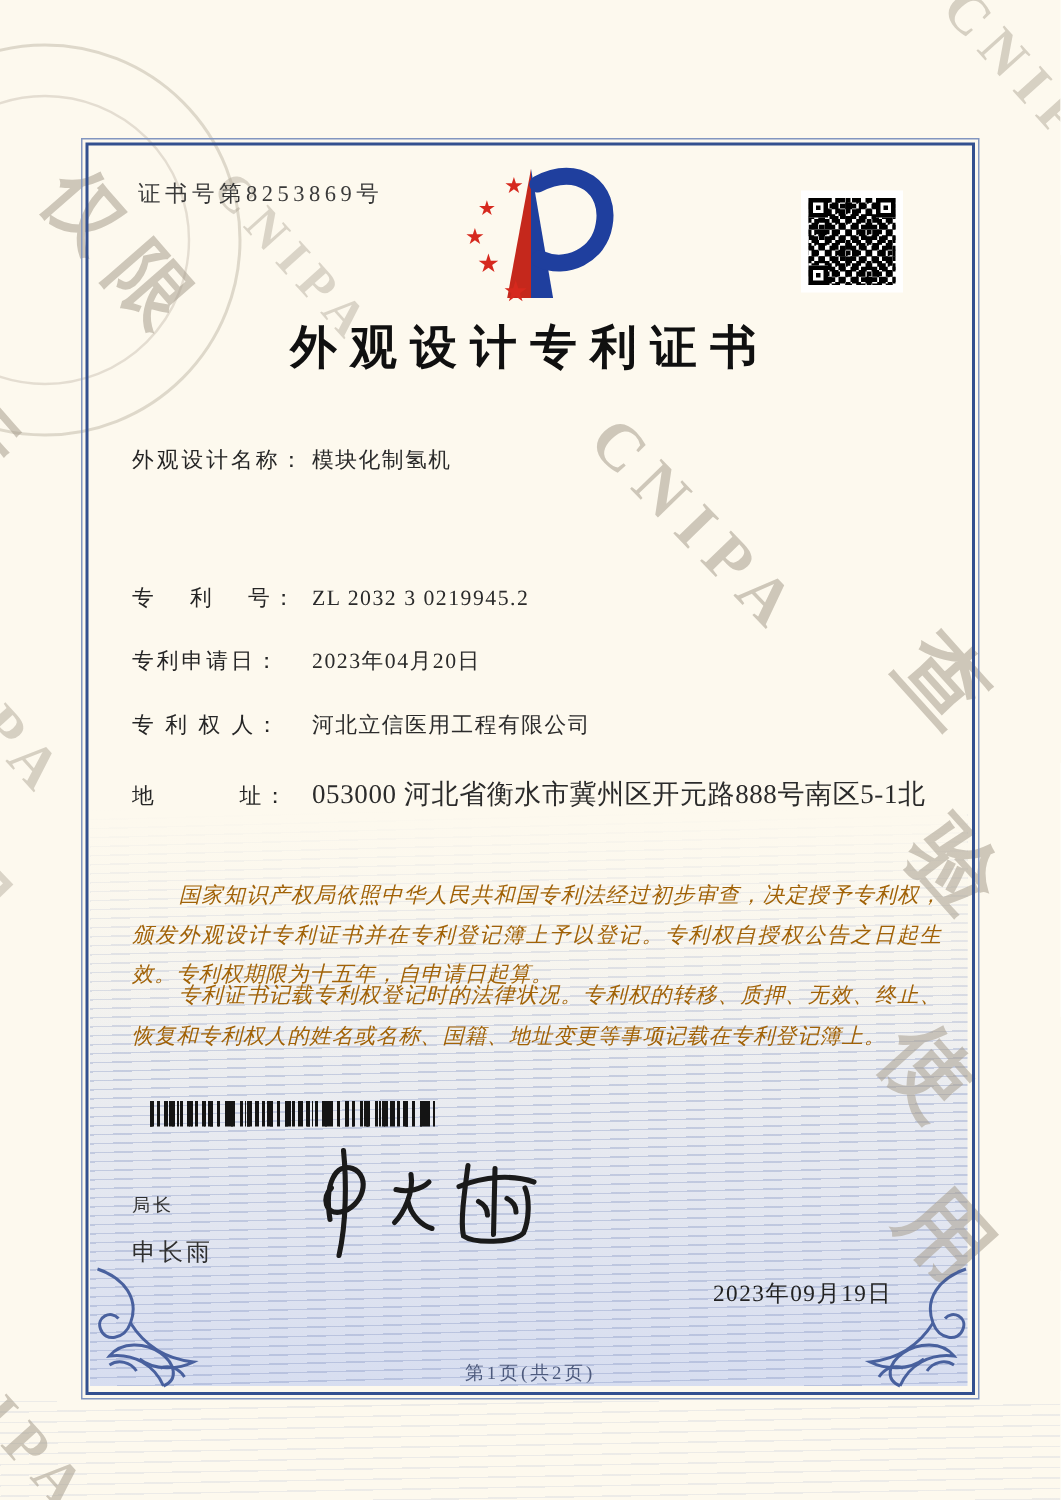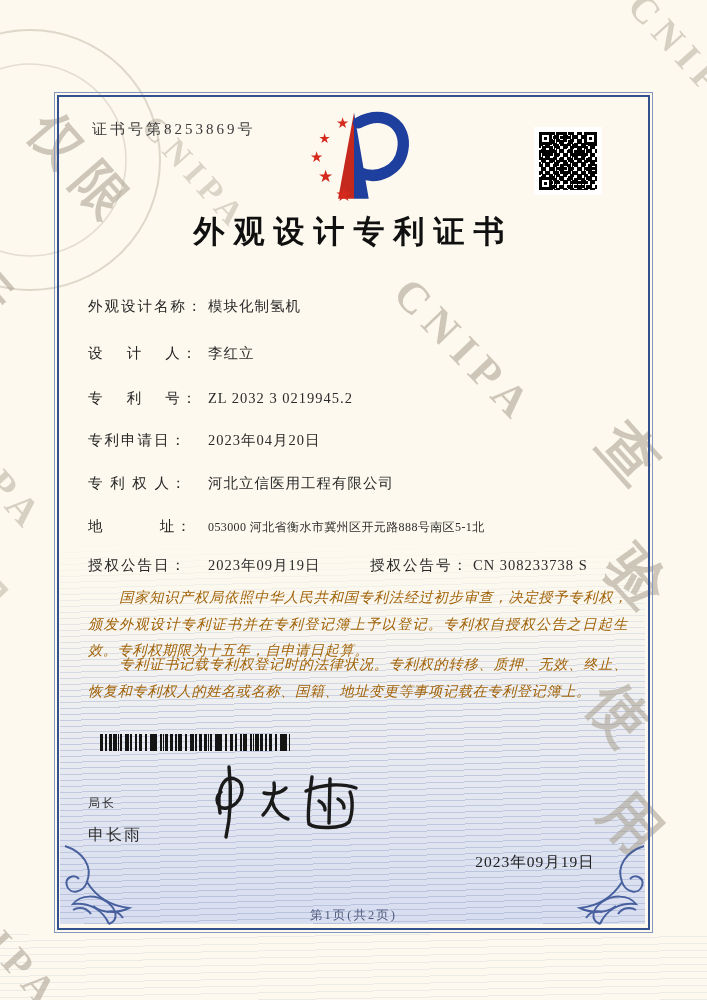--- a/index.html
+++ b/index.html
@@ -54,21 +54,21 @@
       conic-gradient(#000 90deg,transparent 90deg 180deg,#000 180deg 270deg,transparent 270deg) 2px 3px/9px 9px;
   }
   .finder{position:absolute;width:13px;height:13px;background:#fff;border:3px solid #000;box-sizing:border-box;}
   .finder::after{content:"";position:absolute;left:2px;top:2px;width:3px;height:3px;background:#000;}
   .finder.tl{left:0;top:0;} .finder.tr{right:0;top:0;} .finder.bl{left:0;bottom:0;}
   .title{position:absolute;left:0;top:211px;width:707px;text-align:center;
     font-size:31px;font-weight:bold;letter-spacing:9px;color:#101010;}
   .field-row{position:absolute;left:88px;width:545px;font-size:14.5px;letter-spacing:1px;color:#262626;}
   .field-label{display:inline-block;min-width:120px;letter-spacing:2px;}
   .field-value{color:#2b2b2b;}
-  .row-addr .field-value{font-size:12px;letter-spacing:.4px;}
+  .row-addr .field-value{font-size:18px;letter-spacing:.4px;}
   .field-pair2{position:absolute;left:282px;top:0;}
   .para{position:absolute;left:88px;width:540px;font-size:14.2px;line-height:26.5px;
     text-align:justify;text-indent:2.2em;color:#a16207;letter-spacing:.6px;font-style:italic;}
   .barcode{position:absolute;left:100px;top:734px;width:190px;height:17px;
     background:
       repeating-linear-gradient(90deg,#141414 0 2px,transparent 2px 5px),
       repeating-linear-gradient(90deg,#141414 0 1px,transparent 1px 9px),
       repeating-linear-gradient(90deg,#141414 0 3px,transparent 3px 13px);
   }
   .director-title{position:absolute;left:88px;top:795px;font-size:12px;letter-spacing:2px;}
@@ -151,40 +151,31 @@
         <div class="finder tr"></div>
         <div class="finder bl"></div>
       </div>
     </div>
 
     <div class="title">外观设计专利证书</div>
 
     <div class="field-row" style="top:297px">
       <span class="field-label">外观设计名称：</span><span class="field-value">模块化制氢机</span>
     </div>
-    <div class="field-row" style="top:344px">
-      <span class="field-label">设　 计　 人：</span><span class="field-value">李红立</span>
-    </div>
     <div class="field-row" style="top:389px">
       <span class="field-label">专　 利　 号：</span><span class="field-value">ZL 2032 3 0219945.2</span>
     </div>
     <div class="field-row" style="top:431px">
       <span class="field-label">专利申请日：</span><span class="field-value">2023年04月20日</span>
     </div>
     <div class="field-row" style="top:474px">
       <span class="field-label">专 利 权 人：</span><span class="field-value">河北立信医用工程有限公司</span>
     </div>
     <div class="field-row row-addr" style="top:517px">
       <span class="field-label">地　　　 址：</span><span class="field-value">053000 河北省衡水市冀州区开元路888号南区5-1北</span>
-    </div>
-    <div class="field-row" style="top:556px">
-      <span class="field-label">授权公告日：</span><span class="field-value">2023年09月19日</span>
-      <span class="field-pair2">
-        <span class="field-label" style="min-width:0;margin-right:4px">授权公告号：</span><span class="field-value">CN 308233738 S</span>
-      </span>
     </div>
 
     <div class="para" style="top:584px">国家知识产权局依照中华人民共和国专利法经过初步审查，决定授予专利权，颁发外观设计专利证书并在专利登记簿上予以登记。专利权自授权公告之日起生效。专利权期限为十五年，自申请日起算。</div>
     <div class="para" style="top:651px">专利证书记载专利权登记时的法律状况。专利权的转移、质押、无效、终止、恢复和专利权人的姓名或名称、国籍、地址变更等事项记载在专利登记簿上。</div>
 
     <div class="barcode"></div>
 
     <div class="director-title">局长</div>
     <div class="director-name">申长雨</div>
     <svg class="signature" viewBox="0 0 200 95">

